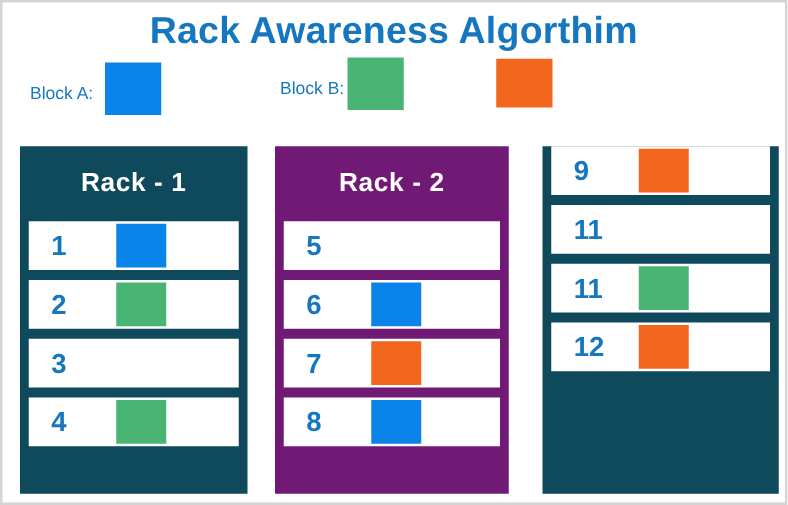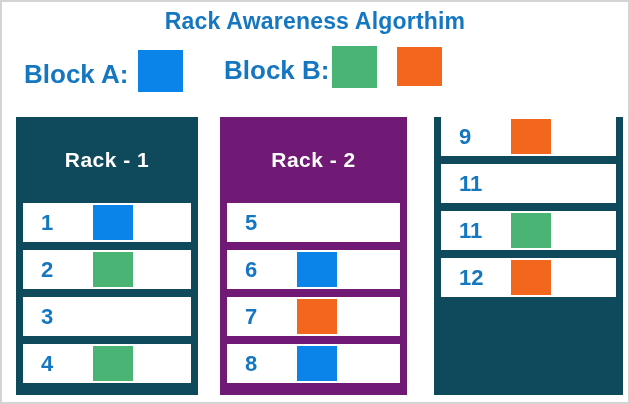--- a/index.html
+++ b/index.html
@@ -8,46 +8,46 @@
     width:630px; height:404px;
     box-sizing:border-box;
     background:#ffffff;
     border:2px solid #d4d4d4;
     font-family:"Liberation Sans","DejaVu Sans",sans-serif;
     overflow:hidden;
   }
   .title {
     position:absolute; top:6px; left:0; width:100%;
     text-align:center;
-    font-size:23px; font-weight:700;
+    font-size:30px; font-weight:700;
     letter-spacing:0.2px;
   }
   .legend-item {
     position:absolute;
     display:flex; align-items:center;
   }
   .legend-label {
-    font-size:26px; font-weight:700;
+    font-size:14px; font-weight:400;
     white-space:nowrap;
   }
   .swatch { display:inline-block; width:45px; height:42px; }
   .li-a { left:22px;  top:48px; }
   .li-a .legend-label { margin-right:9px;  margin-top:6px; }
   .li-b { left:222px; top:44px;justify-content:flex-end; }
   .li-b .legend-label { margin-right:3px;  margin-top:6px; }
   .li-c { left:395px; top:45px; }
   .li-c .legend-label { margin-right:12px; margin-top:8px; }
   .li-c .swatch { height:39px; }
 
   .rack {
     position:absolute; top:115px; height:278px;
     box-sizing:border-box;
   }
   .rack-title {
-    height:86px;
+    height:60px;
     display:flex; align-items:center; justify-content:center;
     color:#ffffff;
     font-size:21px; font-weight:700;
     letter-spacing:0.5px;
   }
   .slot {
     position:relative;
     height:39px;
     margin:0 7px 8px 7px;
     background:#ffffff;

